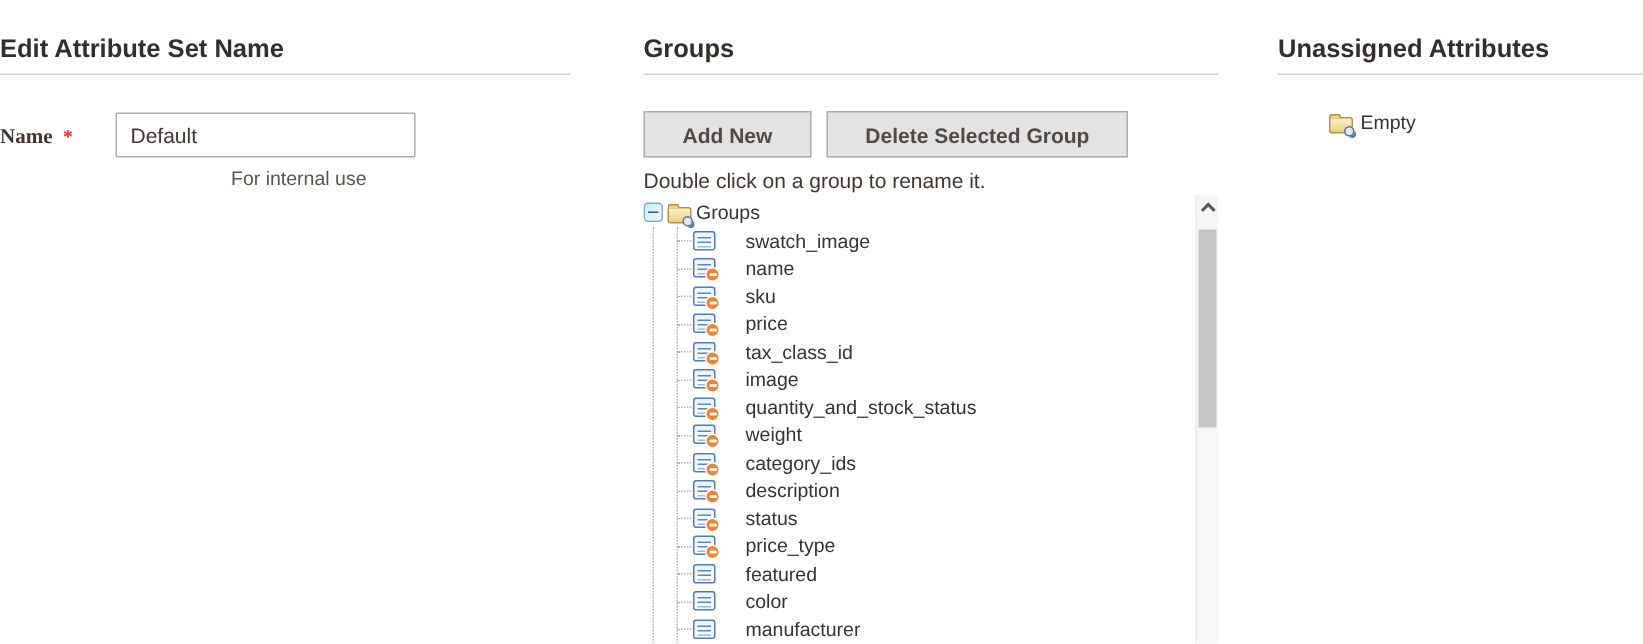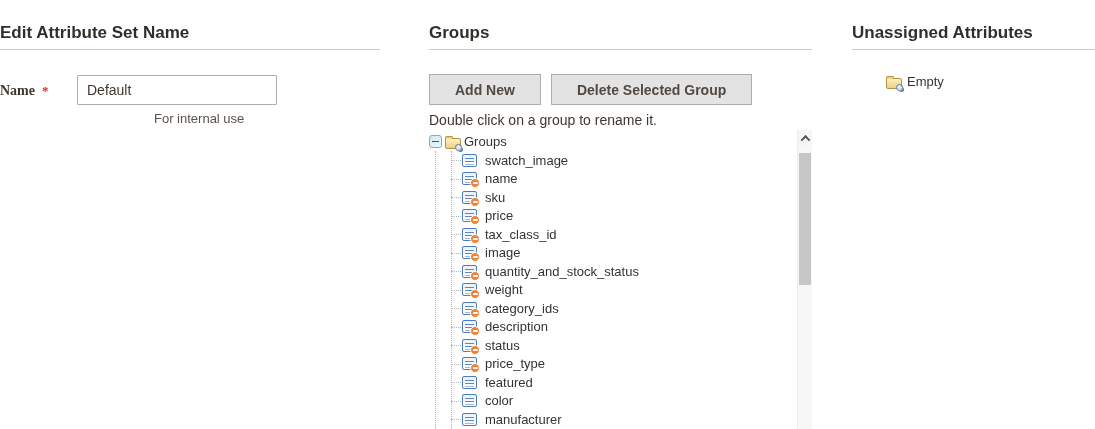--- a/index.html
+++ b/index.html
@@ -35,21 +35,21 @@
   }
   .hint{margin-top:5px;font-size:14px;line-height:20px;color:#41362f;}
 
   
   .tree{position:relative;height:299px;overflow:hidden;}
   .tree-inner{position:absolute;left:0;top:2px;right:15px;}
   .trunk{position:absolute;top:19px;bottom:0;width:0;border-left:1px dotted #b3b3b3;}
   .trunk.t1{left:6px;}
   .trunk.t2{left:22px;}
   .tree-row{position:relative;display:flex;align-items:center;gap:3px;height:19px;font-size:13px;color:#333;cursor:default;}
-  .tree-row.child{height:18.5px;padding-left:33px;gap:8px;}
+  .tree-row.child{height:18.5px;padding-left:33px;gap:20px;}
   .tree-row.child::before{content:"";position:absolute;left:22px;top:50%;width:10px;border-top:1px dotted #b3b3b3;}
 
   .exp-ic{position:relative;width:13px;height:13px;box-sizing:border-box;border:1px solid #7fadc2;border-radius:3px;
     background:linear-gradient(135deg,#cdeaf3,#eefafd);flex:none;cursor:pointer;}
   .exp-ic::after{content:"";position:absolute;left:2px;right:2px;top:5px;height:1px;background:#1e607d;}
 
   .folder-ic{position:relative;width:16px;height:11px;box-sizing:border-box;border:1px solid #b39143;border-radius:1px 2px 2px 2px;
     background:linear-gradient(#fdf0c0,#eacf87);margin-top:3px;flex:none;}
   .folder-ic::before{content:"";position:absolute;top:-3px;left:-1px;width:6px;height:2px;background:#ecd28b;
     border:1px solid #b39143;border-bottom:none;border-radius:2px 2px 0 0;}

